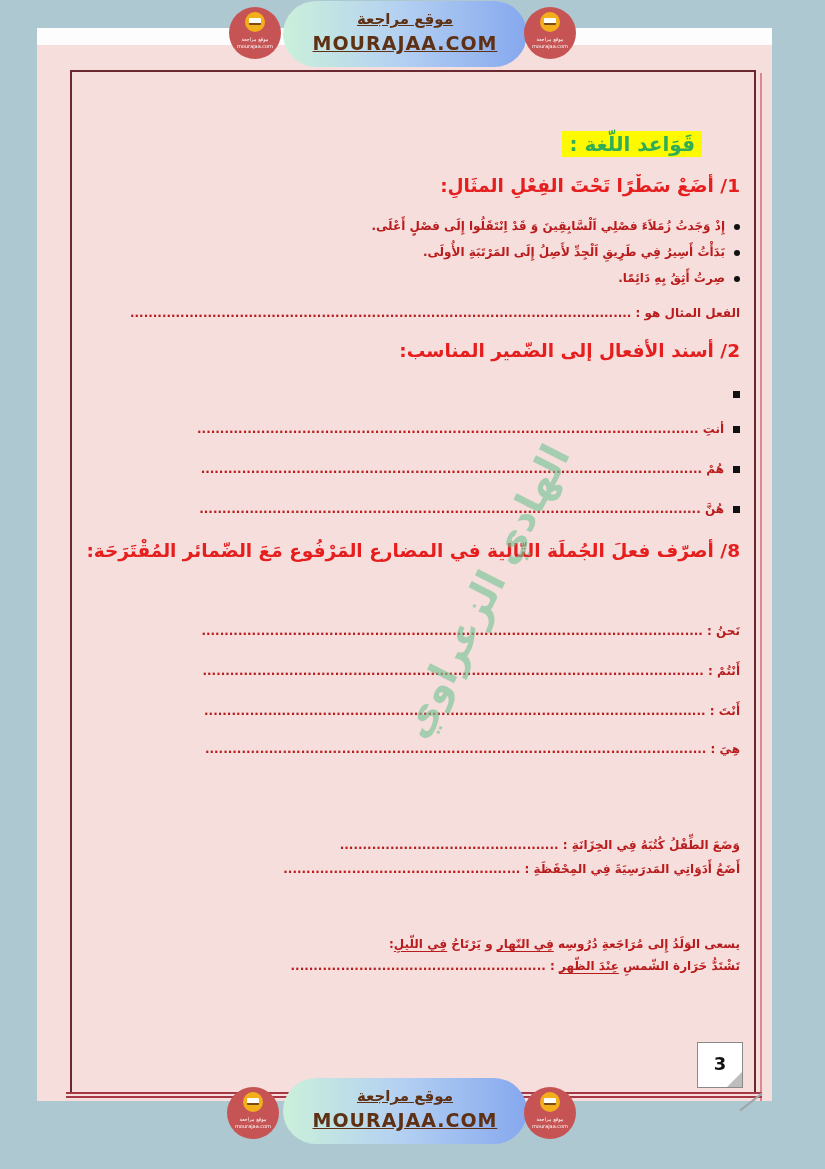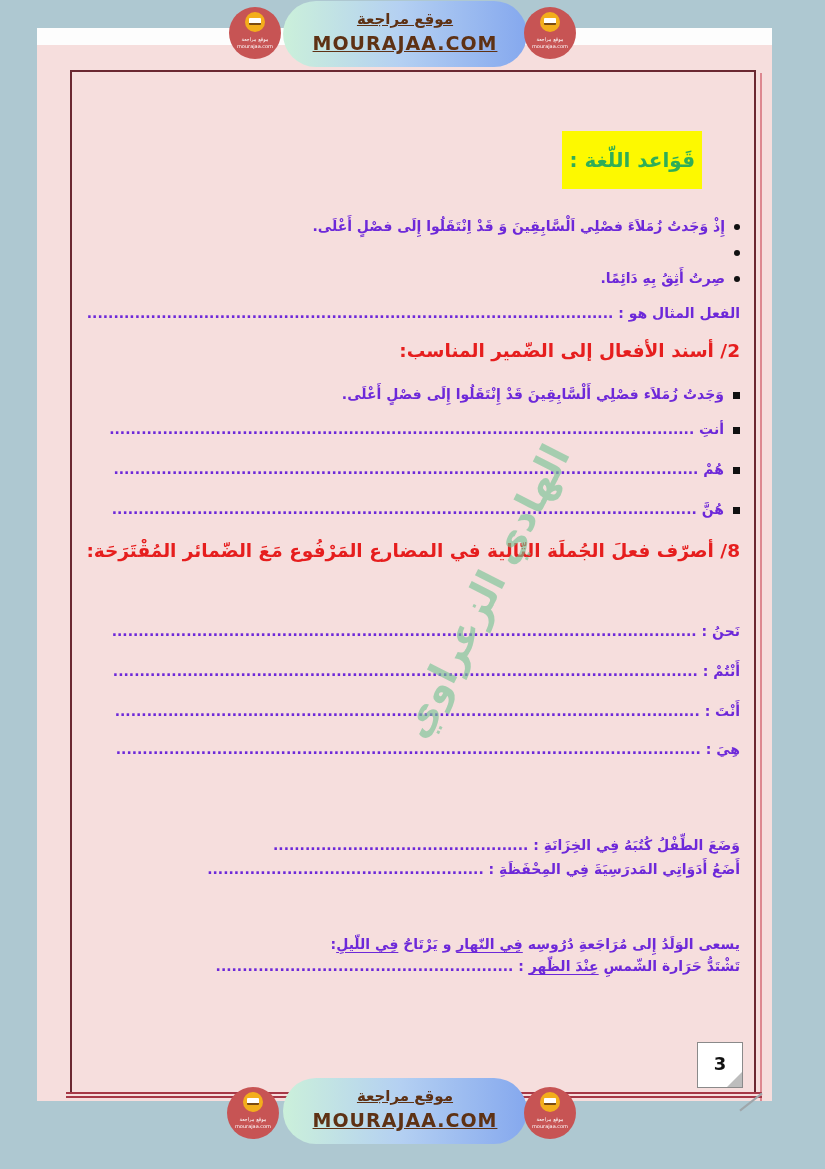--- a/index.html
+++ b/index.html
@@ -12,26 +12,26 @@
   .page-white-strip { position:absolute; left:0; top:0; width:100%; height:17px; background:#fdfdfd; }
 
   .frame { position:absolute; left:33px; top:42px; width:686px; height:1022px;
            border:2px solid #6b2831; border-bottom:none; }
   .frame-offset-right { position:absolute; left:723px; top:45px; width:2px; height:1028px; background:#dd8890; }
   .bottom-line-1 { position:absolute; left:29px; top:1064px; width:696px; height:2px; background:#a63846; }
   .bottom-line-2 { position:absolute; left:29px; top:1068px; width:696px; height:2px; background:#a63846; }
 
   
   .line { position:absolute; right:32px; left:51px; direction:rtl; text-align:right;
-          white-space:nowrap; overflow:hidden; font-weight:bold; font-size:14px;
-          line-height:24px; color:#6d28d9; }
+          white-space:nowrap; overflow:hidden; font-weight:bold; font-size:12px;
+          line-height:24px; color:#b91c1c; }
   .heading { color:#e61e1e; font-size:18.5px; }
   .title-wrap { position:absolute; right:70px; top:103px; direction:rtl; }
   .title-hl { display:inline-block; background:#fdf900; color:#2fae57; font-weight:bold;
-              font-size:20px; padding:17px 7px; }
+              font-size:20px; padding:1px 7px; }
   .dots { letter-spacing:1px; }
   .u { text-decoration:underline; text-underline-offset:3px; }
 
   .bullet-dot { display:inline-block; width:6px; height:6px; border-radius:50%; background:#111;
                 margin-left:9px; vertical-align:middle; }
   .bullet-sq { display:inline-block; width:7px; height:7px; background:#111;
                margin-left:9px; vertical-align:middle; }
 
   
   .watermark { position:absolute; left:305px; top:529px; width:300px; height:50px;
@@ -80,27 +80,28 @@
   <div class="page-white-strip"></div>
   <div class="frame"></div>
   <div class="frame-offset-right"></div>
   <div class="bottom-line-1"></div>
   <div class="bottom-line-2"></div>
 
   <div class="title-wrap">
     <span class="title-hl">قَوَاعد اللّغة :</span>
   </div>
 
+  <div class="line heading" style="top:146px">1/ أضَعْ سَطْرًا تَحْتَ الفِعْلِ  المثَالِ:</div>
   <div class="line" style="top:186px"><span class="bullet-dot"></span><span>إِذْ وَجَدتُ زُمَلاَءَ فصْلِي اَلْسَّابِقِينَ وَ قَدْ اِنْتَقَلُوا إِلَى فصْلٍ أَعْلَى.</span></div>
-  <div class="line" style="top:212px"><span class="bullet-dot"></span></div>
+  <div class="line" style="top:212px"><span class="bullet-dot"></span><span>بَدَأْتُ أَسِيرُ فِي طَرِيقِ اَلْجِدِّ لأَصِلُ إِلَى المَرْتَبَةِ الأُولَى.</span></div>
   <div class="line" style="top:238px"><span class="bullet-dot"></span><span>صِرتُ أَثِقُ بِهِ دَائِمًا.</span></div>
   <div class="line" style="top:273px"><span>الفعل المثال هو : </span><span class="dots">..............................................................................................................</span></div>
 
   <div class="line heading" style="top:311px">2/ أسند الأفعال إلى الضّمير المناسب:</div>
-  <div class="line" style="top:354px"><span class="bullet-sq"></span><span>وَجَدتُ زُمَلاَء فصْلِي أَلْسَّابِقِينَ قَدْ إِنْتَقَلُوا إِلَى فصْلٍ أَعْلَى.</span></div>
+  <div class="line" style="top:354px"><span class="bullet-sq"></span></div>
   <div class="line" style="top:389px"><span class="bullet-sq"></span><span>أنتِ </span><span class="dots">..............................................................................................................</span></div>
   <div class="line" style="top:429px"><span class="bullet-sq"></span><span>هُمْ </span><span class="dots">..............................................................................................................</span></div>
   <div class="line" style="top:469px"><span class="bullet-sq"></span><span>هُنَّ </span><span class="dots">..............................................................................................................</span></div>
 
   <div class="line heading" style="top:511px">8/ أصرّف فعلَ الجُملَة التّالية في المضارع المَرْفُوع مَعَ الضّمائر المُقْتَرَحَة:</div>
   <div class="line" style="top:591px"><span>نَحنُ : </span><span class="dots">..............................................................................................................</span></div>
   <div class="line" style="top:631px"><span>أَنْتُمْ : </span><span class="dots">..............................................................................................................</span></div>
   <div class="line" style="top:671px"><span>أَنْتَ : </span><span class="dots">..............................................................................................................</span></div>
   <div class="line" style="top:709px"><span>هِيَ : </span><span class="dots">..............................................................................................................</span></div>
 

